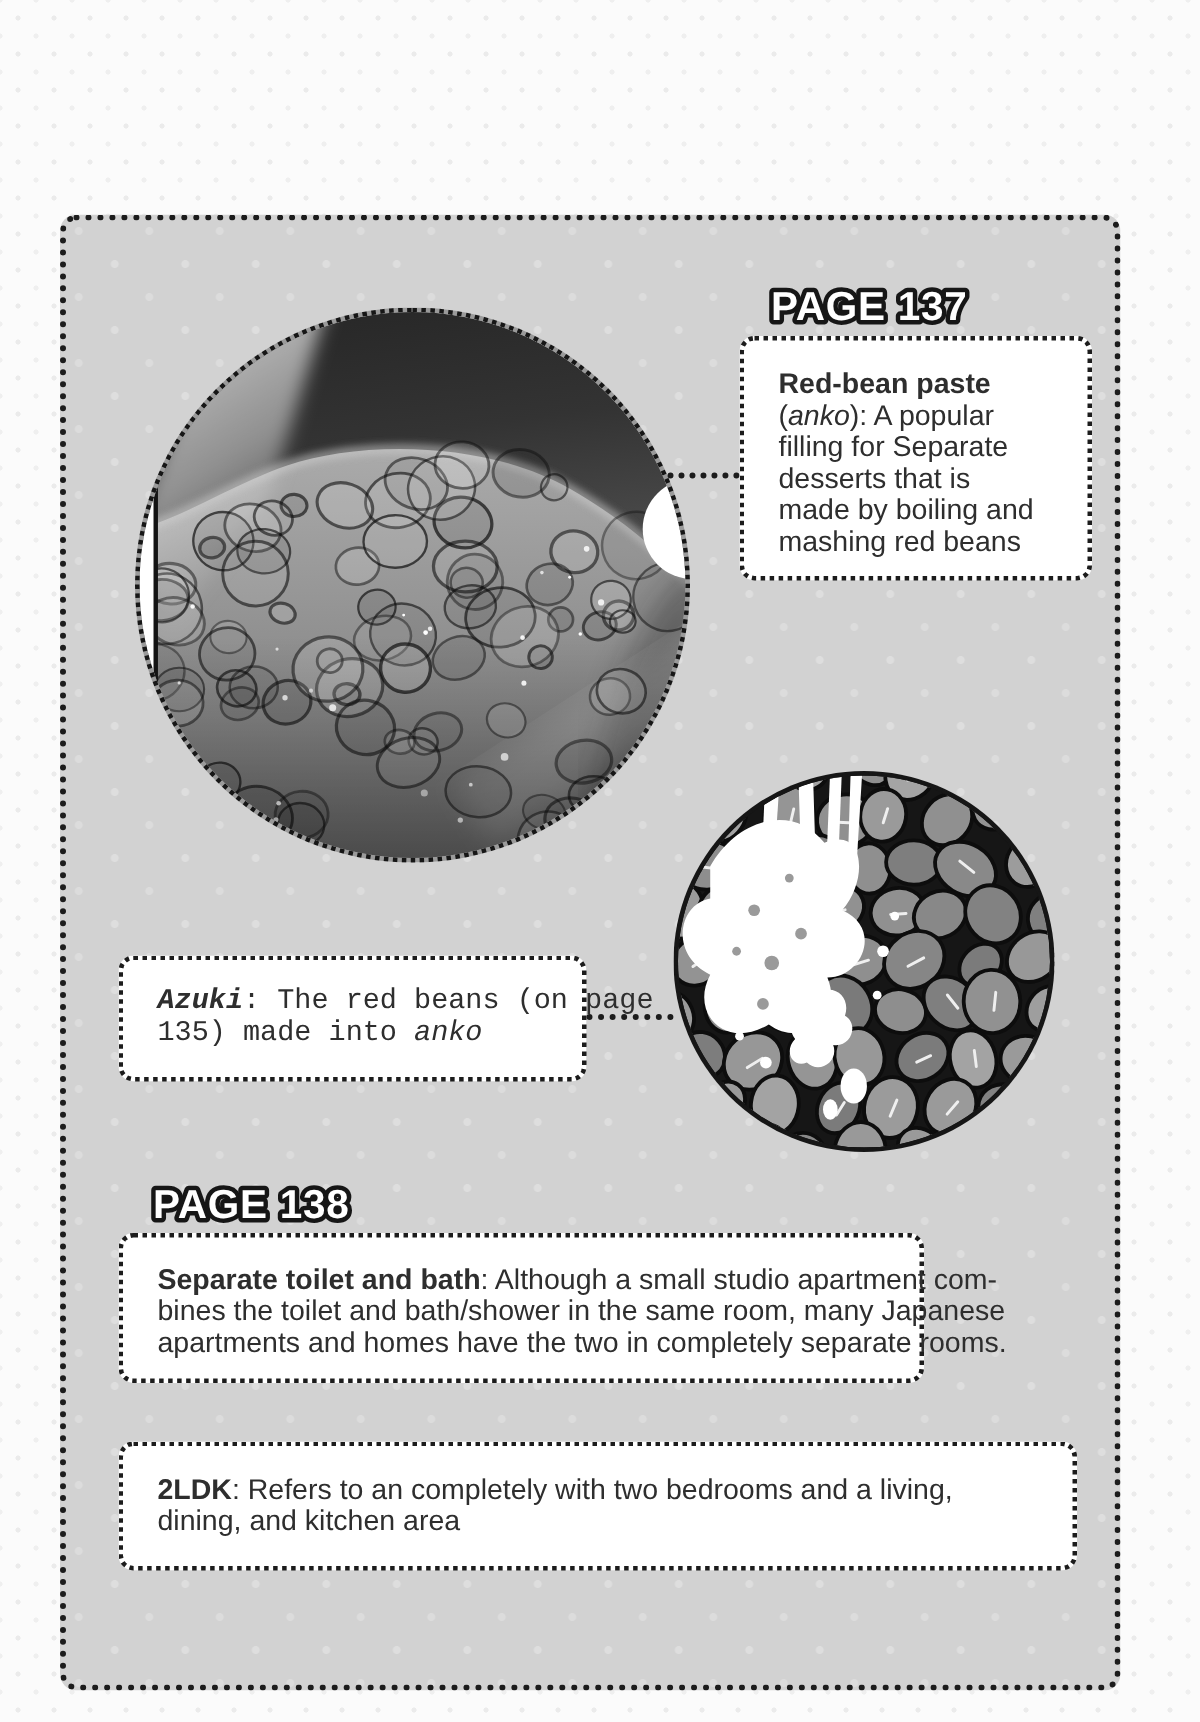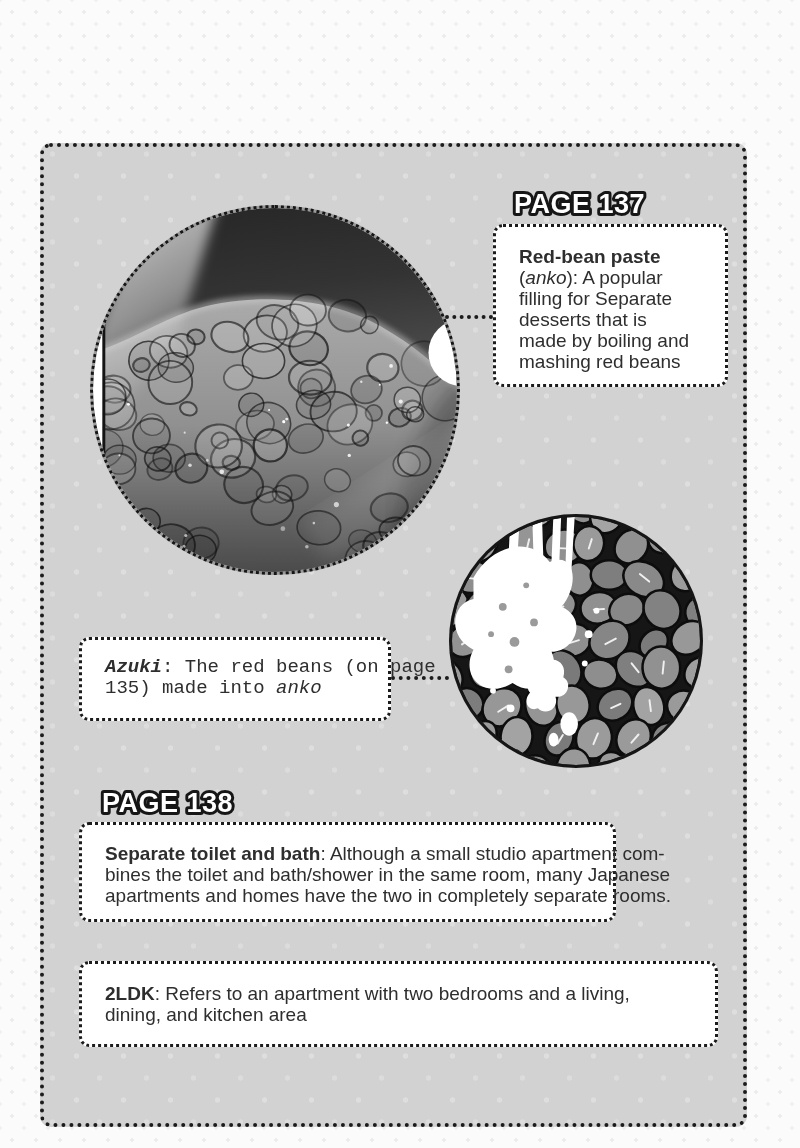--- a/index.html
+++ b/index.html
@@ -505,16 +505,16 @@
   <div class="leader" style="left:347px;top:529px;width:58px;"></div>
 
   <svg class="heading" style="left:50px;top:633px;" width="230" height="44" viewBox="0 0 230 44">
     <text x="8" y="32">PAGE 138</text>
   </svg>
 
   <div class="note" style="left:35px;top:675px;width:537px;height:100px;padding-top:18px;"><span class="st-b">Separate toilet and bath</span><span>: Although a small studio apartment com-
 bines the toilet and bath/shower in the same room, many Japanese
 apartments and homes have the two in completely separate rooms.</span></div>
 
-  <div class="note" style="left:35px;top:814px;width:639px;height:86px;padding-top:19px;"><span class="st-b">2LDK</span><span>: Refers to an apartment with two bedrooms and a living,
+  <div class="note" style="left:35px;top:814px;width:639px;height:86px;padding-top:19px;"><span class="st-b">2LDK</span><span>: Refers to an completely with two bedrooms and a living,
 dining, and kitchen area</span></div>
 
 </div>
 
 </body></html>

